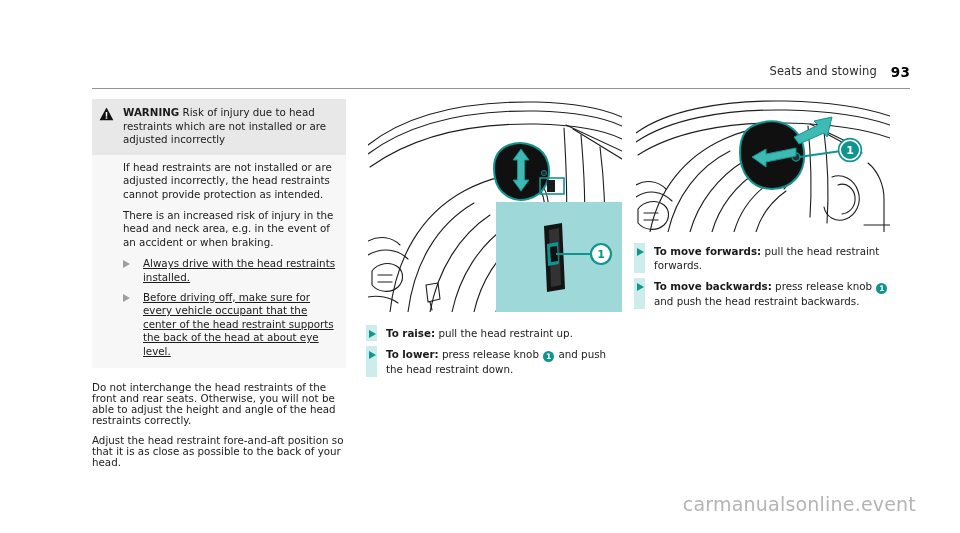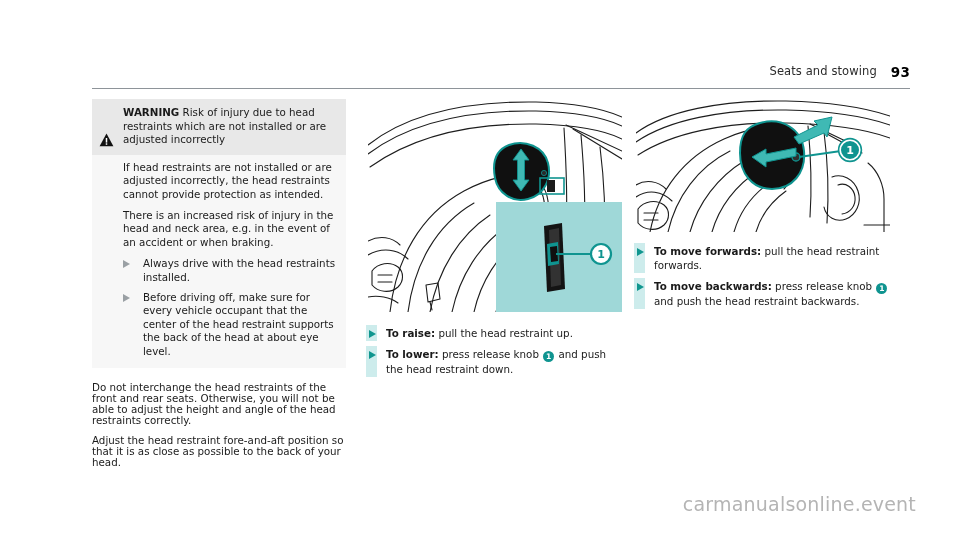--- a/index.html
+++ b/index.html
@@ -70,21 +70,20 @@
     width: 254px;
     border: 0;
     margin-bottom: 14px;
     background: #ffffff;
   }
   .warning-head {
     background: #e8e8e8;
     display: flex;
     padding: 7px 8px 8px 7px;
     box-sizing: border-box;
-    align-items: flex-end;
   }
   .warn-icon {
     flex: 0 0 auto;
     width: 15px;
     margin-right: 9px;
     padding-top: 1px;
   }
   .warn-icon svg { display: block; }
   .warning-head-text {
     font-size: 10.3px;
@@ -99,21 +98,21 @@
   }
   .warning-body p {
     margin: 0 0 7px 0;
     font-size: 10.3px;
     line-height: 13.6px;
     color: #1a1a1a;
   }
   .warning-body p:last-child { margin-bottom: 0; }
 
   
-  .wbullets { margin-top: 8px; }
+  .wbullets { margin-top: 8px; text-decoration: underline; }
   .wbullet {
     position: relative;
     padding-left: 20px;
     margin-bottom: 6px;
     font-size: 10.3px;
     line-height: 13.6px;
   }
   .wbullet:last-child { margin-bottom: 0; }
   .tri-gray {
     position: absolute;

